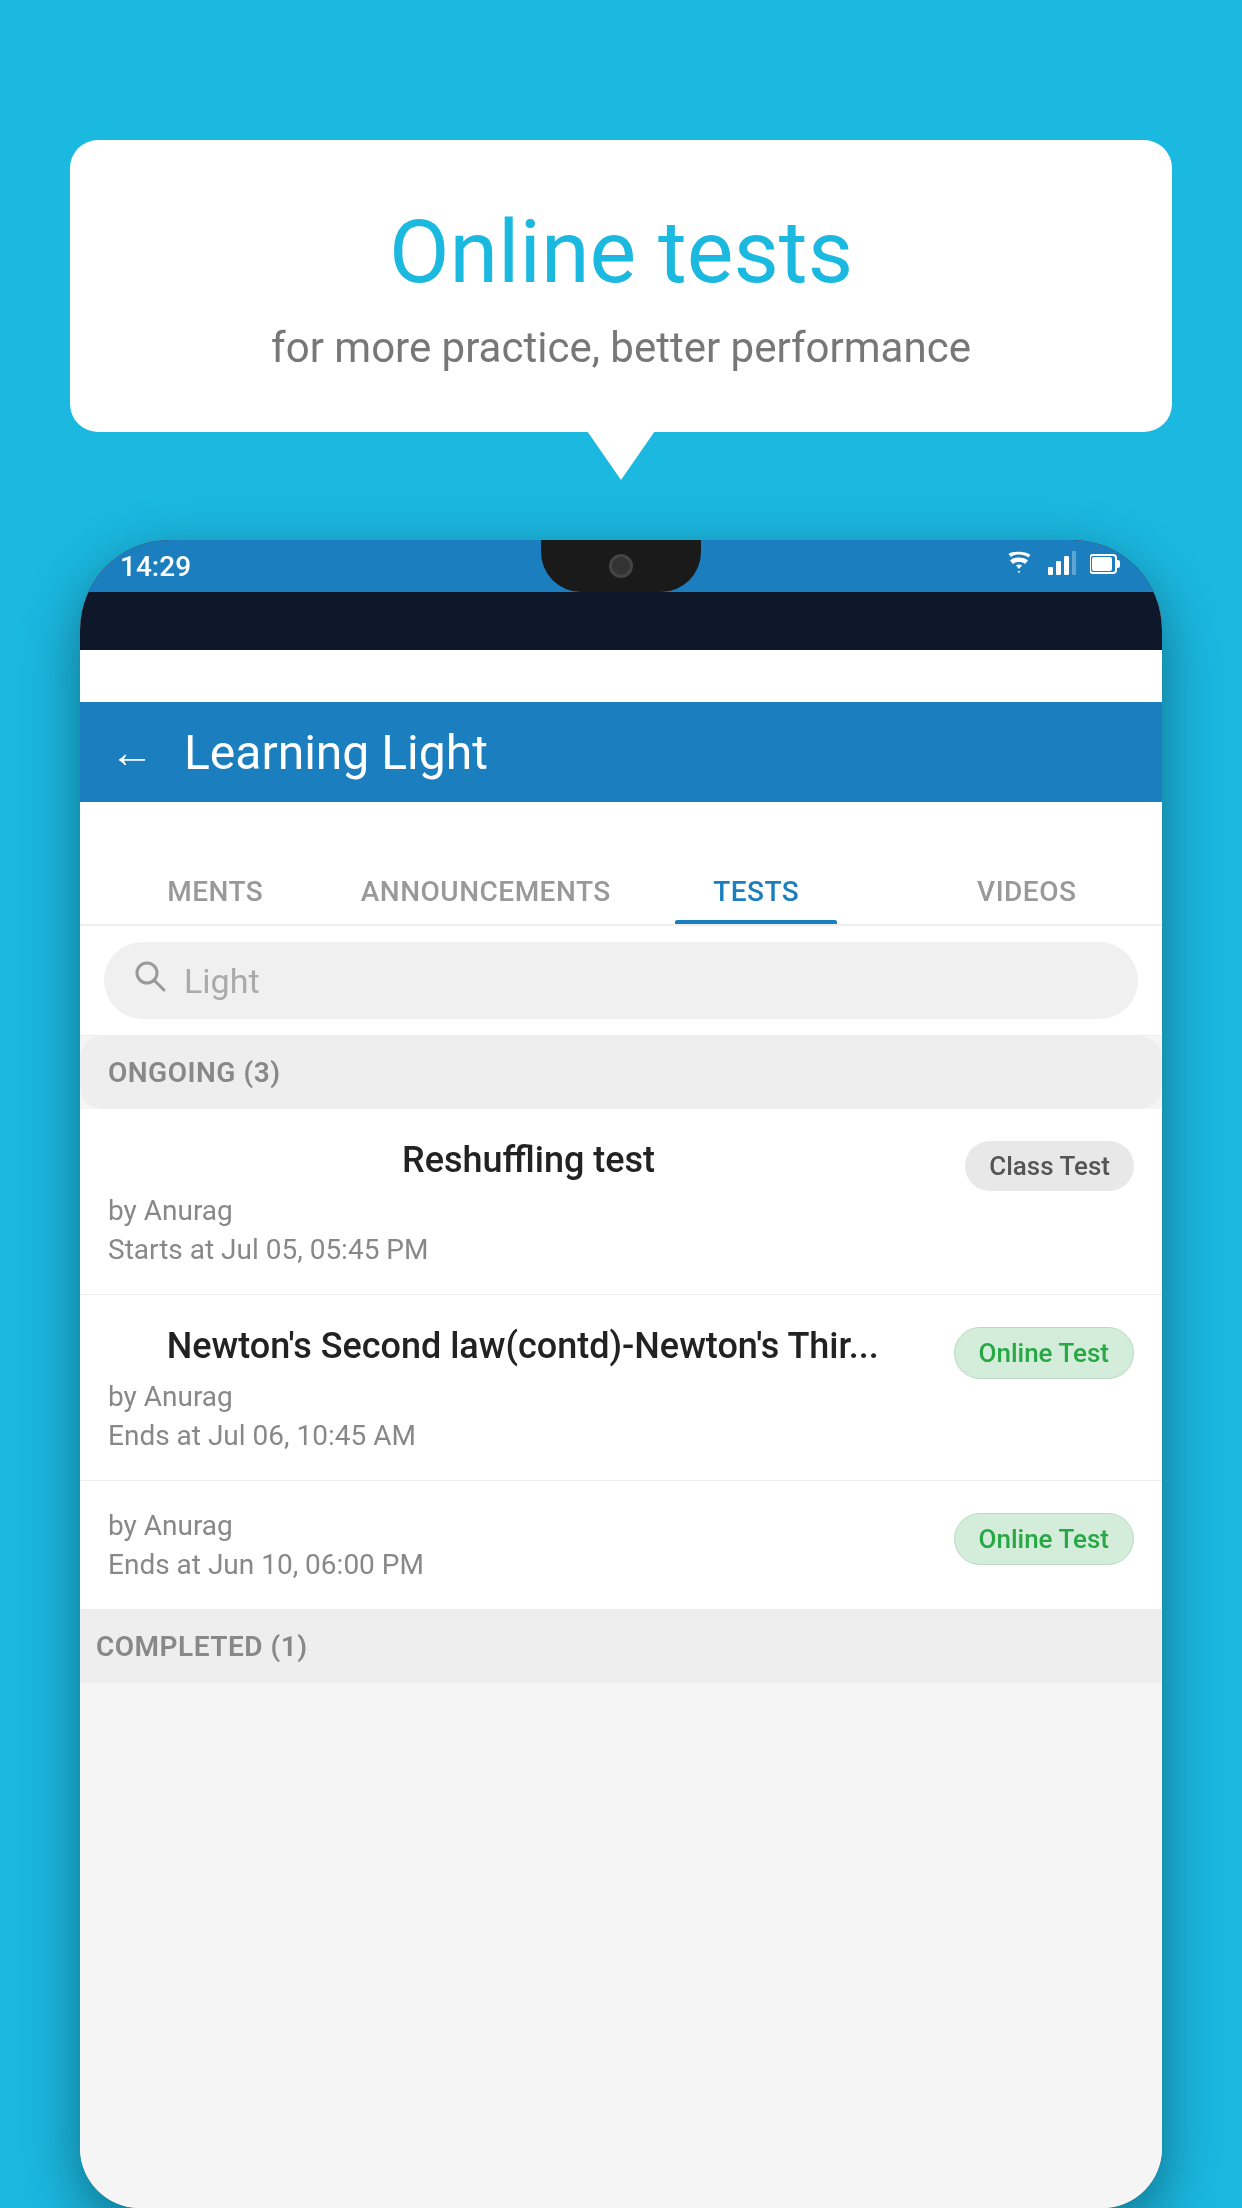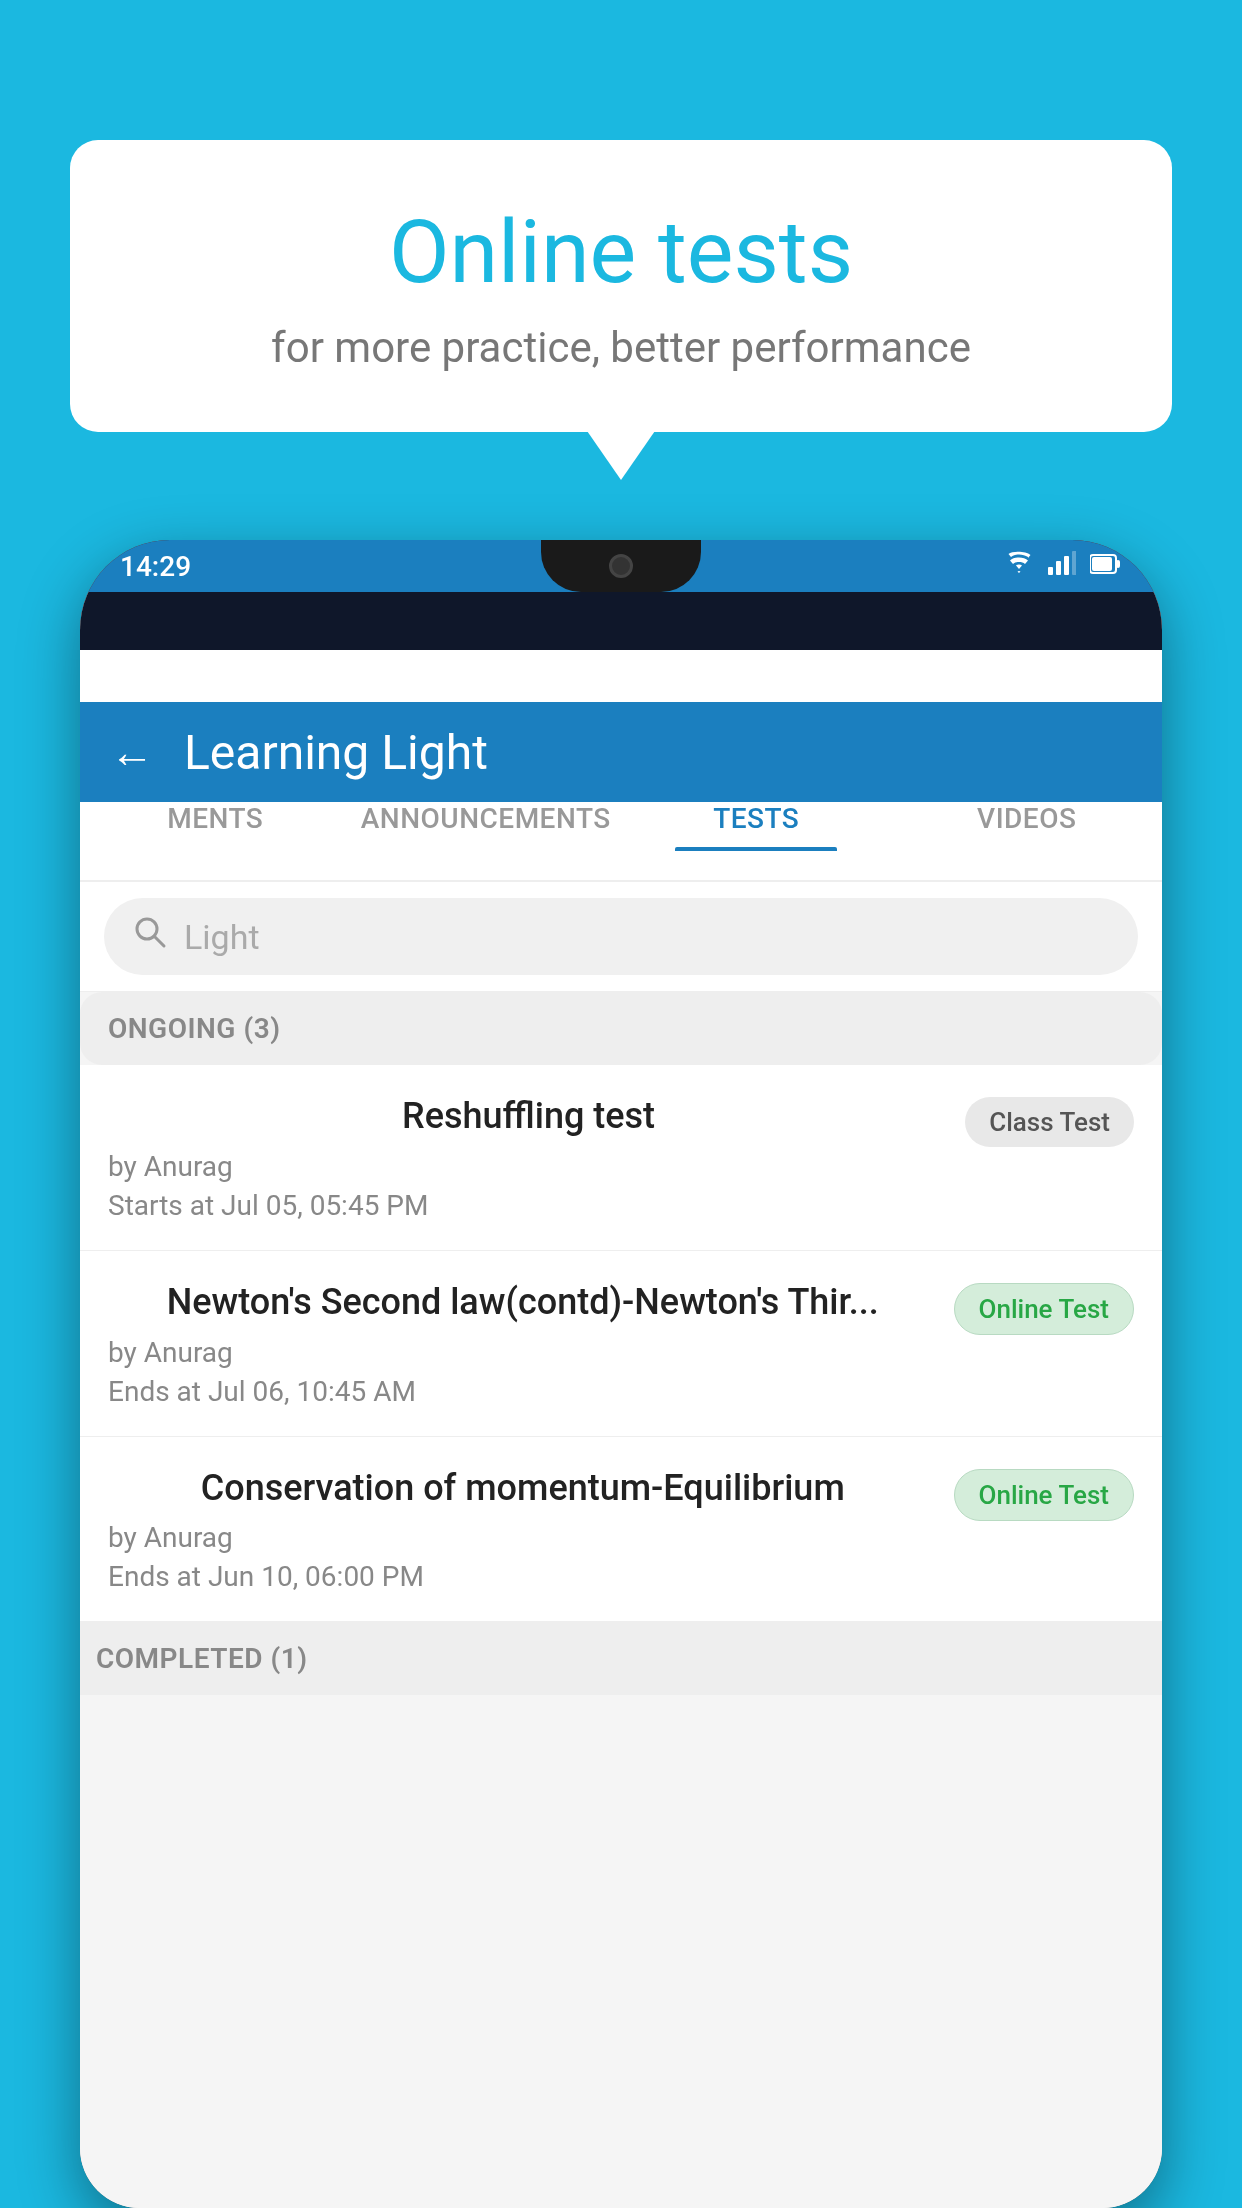--- a/index.html
+++ b/index.html
@@ -161,21 +161,22 @@
       font-size: 48px;
       font-weight: 400;
     }
 
     
     .tab-bar {
       background: white;
       display: flex;
       border-bottom: 2px solid #eee;
       height: 80px;
-      align-items: flex-start;
+      align-items: flex-end;
+      margin-top: 44px;
     }
 
     .tab-item {
       flex: 1;
       text-align: center;
       padding-bottom: 16px;
       font-size: 28px;
       color: #999;
       font-weight: 500;
       letter-spacing: 0.5px;
@@ -415,21 +416,20 @@
         <div class="test-info">
           <div class="test-name">Newton's Second law(contd)-Newton's Thir...</div>
           <div class="test-by">by Anurag</div>
           <div class="test-date">Ends at  Jul 06, 10:45 AM</div>
         </div>
         <div class="test-badge badge-online">Online Test</div>
       </div>
 
       <div class="test-item">
         <div class="test-info">
-          <div class="test-name">Conservation of momentum-Equilibrium</div>
           <div class="test-by">by Anurag</div>
           <div class="test-date">Ends at  Jun 10, 06:00 PM</div>
         </div>
         <div class="test-badge badge-online">Online Test</div>
       </div>
 
       <div class="completed-label">
         <span class="section-label">COMPLETED (1)</span>
       </div>
 

